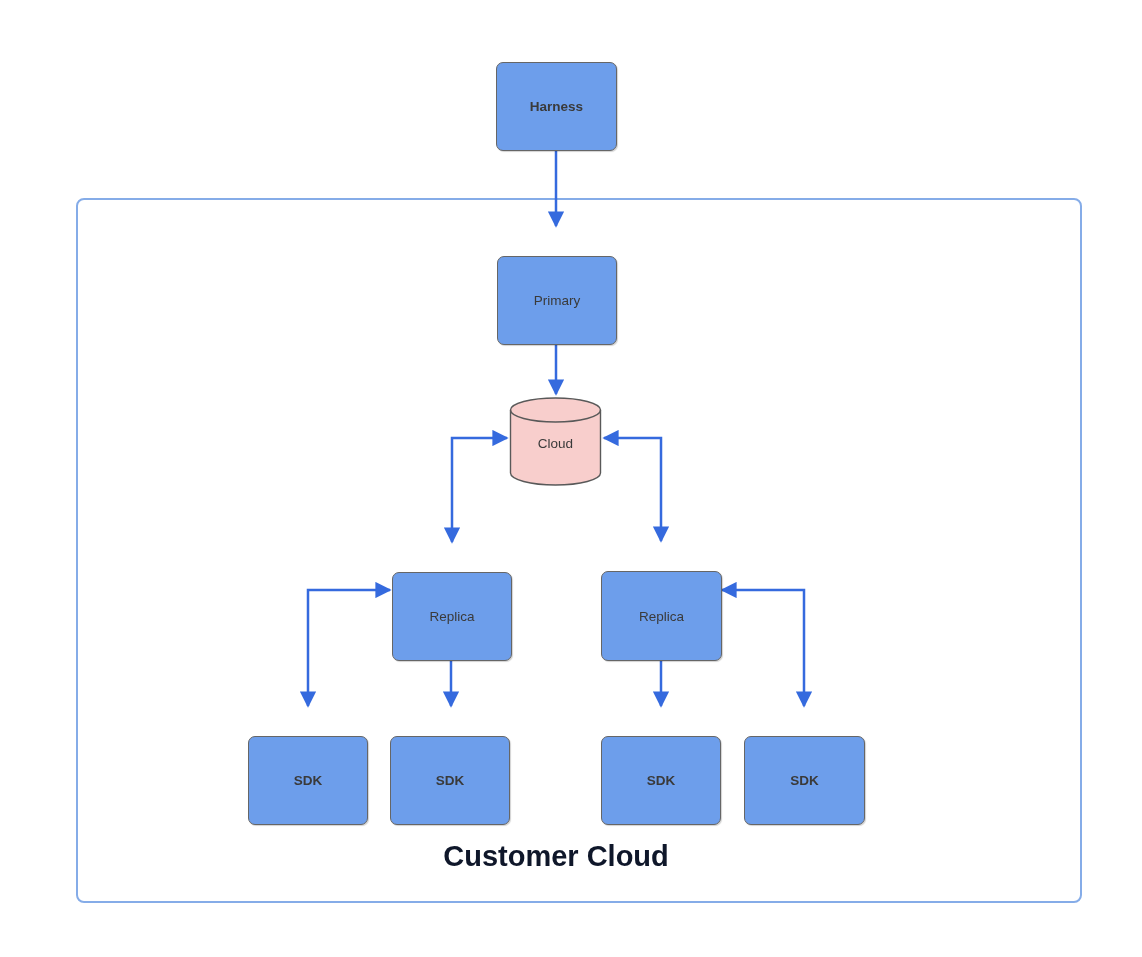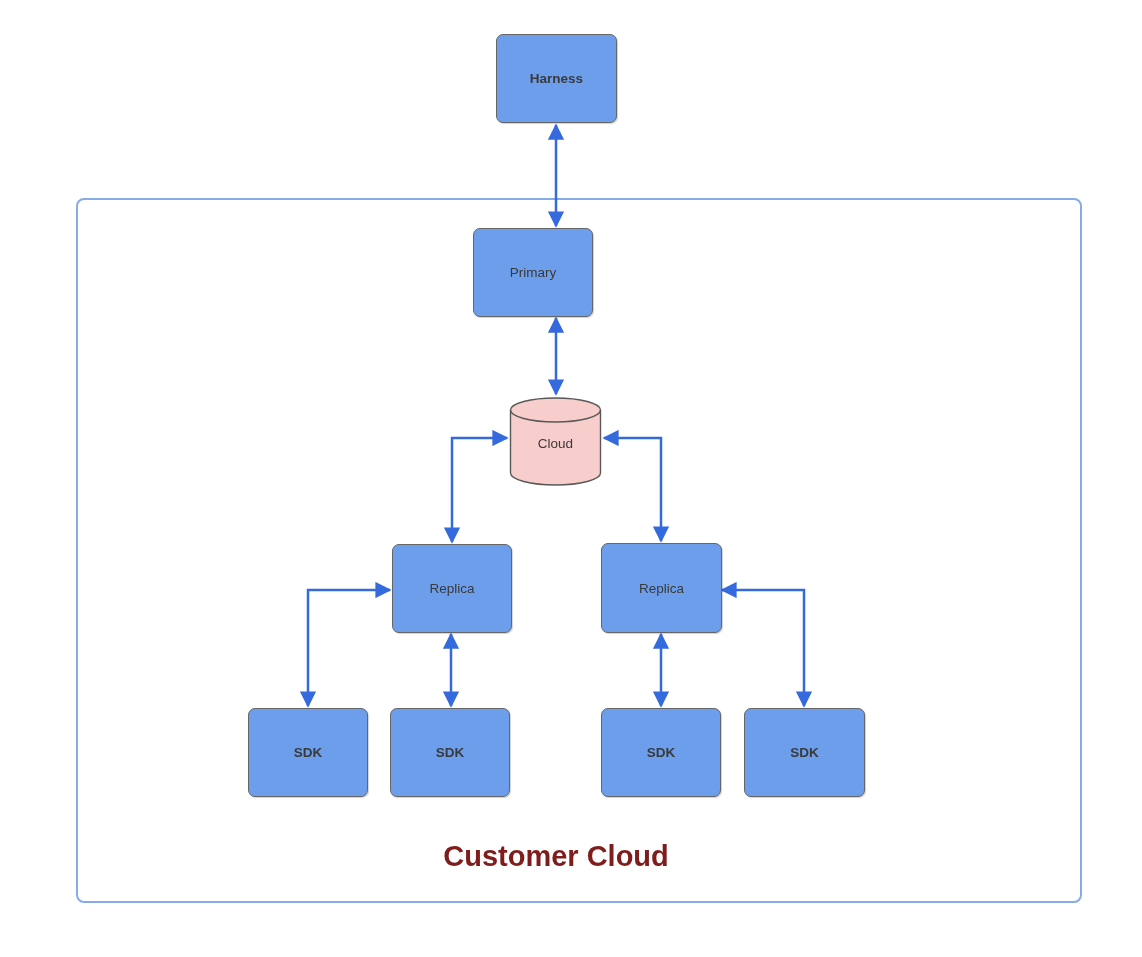--- a/index.html
+++ b/index.html
@@ -20,21 +20,21 @@
     border-radius: 8px;
     background: #ffffff;
   }
   .cloud-label {
     position: absolute;
     left: 276px; top: 840px;
     width: 560px;
     text-align: center;
     font-size: 29px;
     font-weight: bold;
-    color: #7f1d1d;
+    color: #0f172a;
   }
   
   svg.edges {
     position: absolute;
     left: 0; top: 0;
     width: 1142px; height: 957px;
   }
   svg.edges path.edge {
     fill: none;
     stroke: #356ade;
@@ -46,24 +46,25 @@
     position: absolute;
     background: #6d9eeb;
     border: 1px solid #666666;
     border-radius: 7px;
     box-shadow: 1px 1px 1px rgba(0,0,0,0.18);
     display: flex;
     align-items: center;
     justify-content: center;
     color: #3a3a3a;
     font-size: 13.5px;
+    margin-top: 28px;
   }
   .node.bold { font-weight: bold; }
   .node-harness      { left: 496px; top: 34px;  width: 119px; height: 87px; }
-  .node-primary      { left: 473px; top: 228px; width: 118px; height: 87px; }
+  .node-primary      { left: 497px; top: 228px; width: 118px; height: 87px; }
   .node-replica-left { left: 392px; top: 544px; width: 118px; height: 87px; }
   .node-replica-right{ left: 601px; top: 543px; width: 119px; height: 88px; }
   .node-sdk1         { left: 248px; top: 708px; width: 118px; height: 87px; }
   .node-sdk2         { left: 390px; top: 708px; width: 118px; height: 87px; }
   .node-sdk3         { left: 601px; top: 708px; width: 118px; height: 87px; }
   .node-sdk4         { left: 744px; top: 708px; width: 119px; height: 87px; }
   
   .node-redis {
     position: absolute;
     left: 509px; top: 396px;

